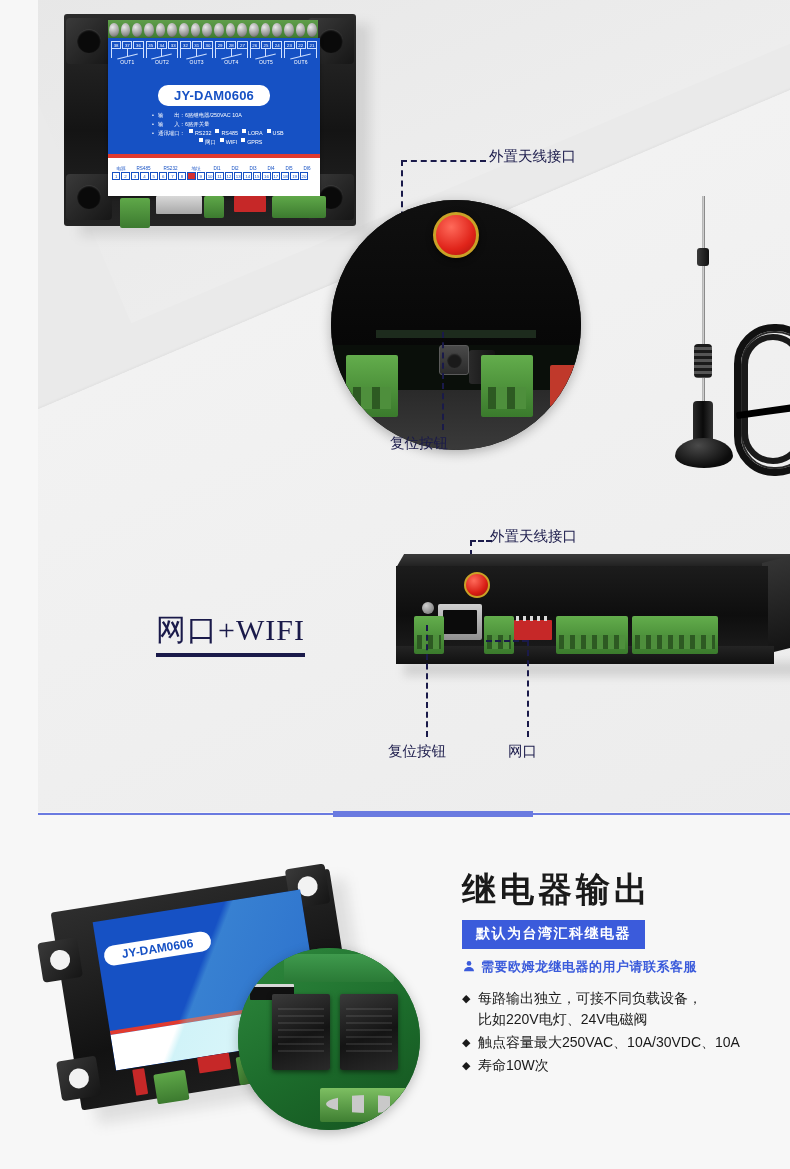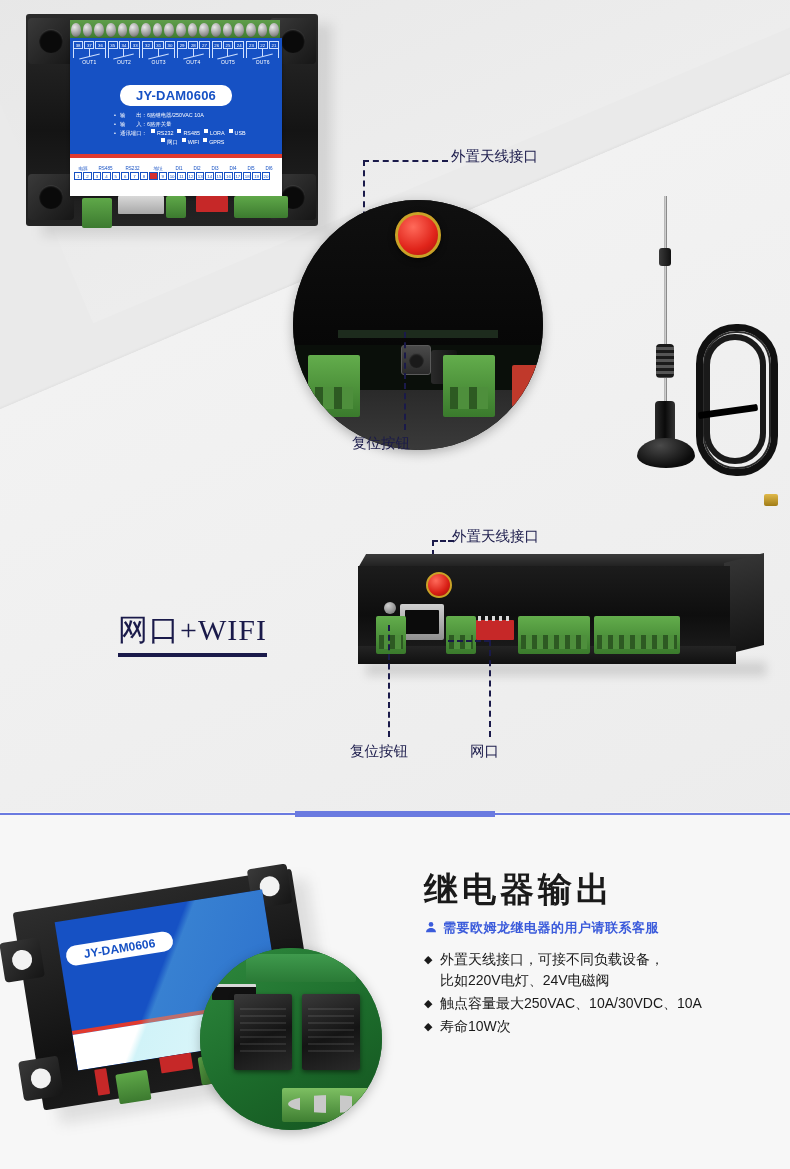--- a/index.html
+++ b/index.html
@@ -3,21 +3,21 @@
 <meta charset="utf-8">
 <style>
   * { margin:0; padding:0; box-sizing:border-box; }
   html,body { width:790px; height:1169px; }
   body {
     font-family:"Liberation Sans","DejaVu Sans",sans-serif;
     background:#f7f7f7;
     position:relative;
     overflow:hidden;
   }
-  .page { position:relative; width:632px; height:1169px; }
+  .page { position:relative; width:632px; height:1169px;margin-left:38px; }
 
   
   .sec-top {
     position:absolute; left:0; top:0; width:790px; height:812px;
     background:#eaeaea;
     overflow:hidden;
   }
   .diag-band {
     position:absolute; width:1300px; height:700px;
     background:linear-gradient(180deg,#f2f2f2 0%,#ececec 100%);
@@ -713,36 +713,37 @@
       </div>
     <div class="c2-relay b">
         <div class="mark"></div>
       </div>
     <div class="c2-grnterm"></div>
   </div>
 
   <div class="rt">
     <div class="rt-title">继电器输出</div>
 
+    <div class="rt-badge">默认为台湾汇科继电器</div>
 
     <div class="rt-support">
       <span>
         <svg width="14" height="14" viewBox="0 0 24 24" aria-hidden="true">
           <circle cx="12" cy="7.5" r="4" fill="#3b5bdb"></circle>
           <path d="M3.5 21c0-4.7 3.8-7.5 8.5-7.5s8.5 2.8 8.5 7.5z" fill="#3b5bdb"></path>
         </svg>
       </span>
       <span>需要欧姆龙继电器的用户请联系客服</span>
     </div>
 
     <div class="rt-bullets">
       <div class="rt-bul">
         <span class="dia">◆</span>
         <span class="txt">
-          <span>外置天线接口，可接不同负载设备，</span>
+          <span>每路输出独立，可接不同负载设备，</span>
           <span class="l2">比如220V电灯、24V电磁阀</span>
         </span>
       </div>
       <div class="rt-bul">
         <span class="dia">◆</span>
         <span class="txt">
           <span>触点容量最大250VAC、10A/30VDC、10A</span>
         </span>
       </div>
       <div class="rt-bul">

